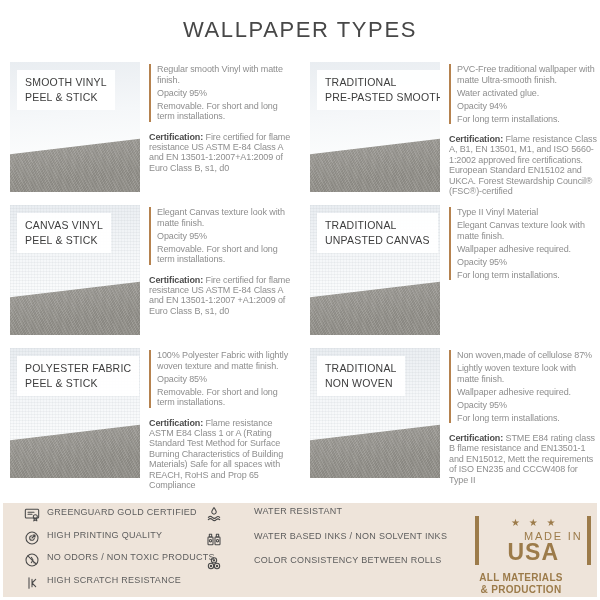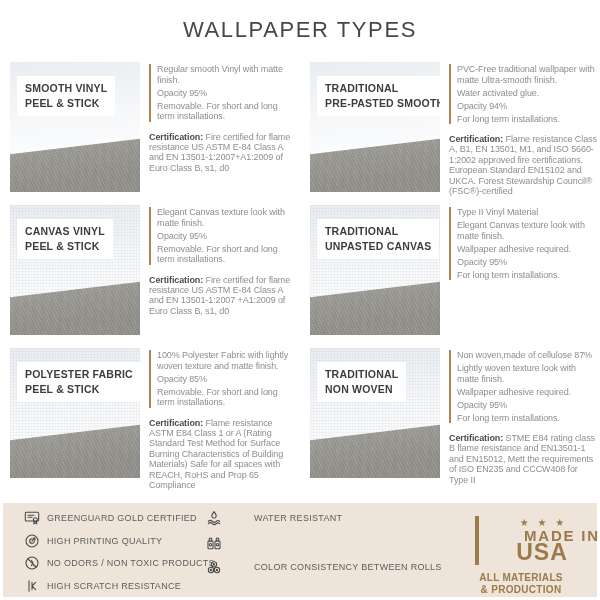--- a/index.html
+++ b/index.html
@@ -23,51 +23,51 @@
        repeating-linear-gradient(0deg, rgba(175,182,188,.13) 0 1px, transparent 1px 3px),
        repeating-linear-gradient(90deg, rgba(175,182,188,.10) 0 1px, transparent 1px 3px); }
   .floor { position:absolute; inset:0;
            clip-path:polygon(0 71%, 100% 59%, 100% 100%, 0 100%);
            background:linear-gradient(172deg,#b0aeaa 25%,#93918b 85%); }
   .floor::after { content:""; position:absolute; inset:0;
      background:
        repeating-linear-gradient(63deg, rgba(255,255,255,.11) 0 1px, transparent 1px 3px),
        repeating-linear-gradient(-48deg, rgba(58,56,52,.10) 0 1px, transparent 1px 2px); }
 
-  .label-box { position:absolute; top:14px; left:7px; background:rgba(255,255,255,.94);
-               padding:5px 8px 6px; font-size:10.5px; font-weight:700; line-height:1.4;
+  .label-box { position:absolute; top:8px; left:7px; background:rgba(255,255,255,.94);
+               padding:5px 8px 6px; font-size:10.5px; font-weight:400; line-height:1.4;
                color:#3d3d3d; letter-spacing:.2px; white-space:nowrap; }
 
   .info { margin-left:9px; width:148px; padding-top:2px; }
   .desc { border-left:2px solid #b5824f; padding-left:6px;
           font-size:9px; line-height:10.5px; color:#8e8e8e; letter-spacing:-0.1px; }
   .desc .desc-line { margin-bottom:2.5px; }
   .desc .desc-line:last-child { margin-bottom:0; }
   .cert { margin-top:10px; font-size:9px; line-height:10.4px; color:#8e8e8e; letter-spacing:-0.1px; }
   .cert b { color:#4c4c4c; font-weight:700; }
 
   
   .footer { position:absolute; left:3px; right:3px; top:503px; height:94px;
             background:#eee4da; display:flex; align-items:flex-start; }
   .feat-list { list-style:none; padding-top:4px; }
   .feat-col1 { margin-left:21px; width:177px; }
   .feat-col2 { margin-left:5px; width:225px; padding-top:3px; }
-  .feat-item { display:flex; align-items:center; gap:7px; height:22.5px; }
+  .feat-item { display:flex; gap:7px; height:22.5px; }
   .feat-col2 .feat-item { height:24.5px;gap:32px; }
   .feat-item svg { flex:none; stroke:#4a4a4a; fill:none; stroke-width:1.6;
                    stroke-linecap:round; stroke-linejoin:round; }
   .feat-label { font-size:9px; color:#5d5d5d; letter-spacing:.3px; white-space:nowrap; }
 
   .usa-wrap { margin-left:auto; margin-right:30px; margin-top:9px; width:92px;
               text-align:center; color:#9c7b4a; }
   .usa-core { display:inline-flex; flex-direction:column; align-items:center;
               border-left:4px solid #9c7b4a; border-right:4px solid #9c7b4a;
               padding:1px 5px 2px; }
   .usa-stars { font-size:10px; letter-spacing:3px; line-height:12px; white-space:nowrap; text-indent:3px; }
-  .usa-madein { font-size:15px; font-weight:700; letter-spacing:1.8px; line-height:12px; margin-top:1px; white-space:nowrap;padding-left:40px; }
+  .usa-madein { font-size:11px; font-weight:400; letter-spacing:1.8px; line-height:12px; margin-top:1px; white-space:nowrap;padding-left:40px; }
   .usa-usa { font-size:23px; font-weight:800; letter-spacing:1px; line-height:21px; }
   .usa-sub { margin-top:7px; font-size:10px; font-weight:700; line-height:12px; letter-spacing:.3px; white-space:nowrap; }
 </style>
 </head>
 <body>
 
 <div class="page">
 
   <div class="title">WALLPAPER TYPES</div>
 
@@ -235,20 +235,21 @@
       </li>
       <li class="feat-item">
         <svg width="16" height="16" viewBox="0 0 24 24">
           <rect x="3" y="9" width="7.5" height="11.5" rx="1"></rect>
           <rect x="5" y="5" width="3.5" height="4"></rect>
           <circle cx="6.75" cy="14.5" r="1.8"></circle>
           <rect x="13.5" y="9" width="7.5" height="11.5" rx="1"></rect>
           <rect x="15.5" y="5" width="3.5" height="4"></rect>
           <circle cx="17.25" cy="14.5" r="1.8"></circle>
         </svg>
+        <span class="feat-label">WATER BASED INKS / NON SOLVENT INKS</span>
       </li>
       <li class="feat-item">
         <svg width="16" height="16" viewBox="0 0 24 24">
           <circle cx="7.5" cy="16.5" r="4"></circle>
           <circle cx="16.5" cy="16.5" r="4"></circle>
           <circle cx="12" cy="8" r="4"></circle>
           <circle cx="7.5" cy="16.5" r="1"></circle>
           <circle cx="16.5" cy="16.5" r="1"></circle>
           <circle cx="12" cy="8" r="1"></circle>
         </svg>

